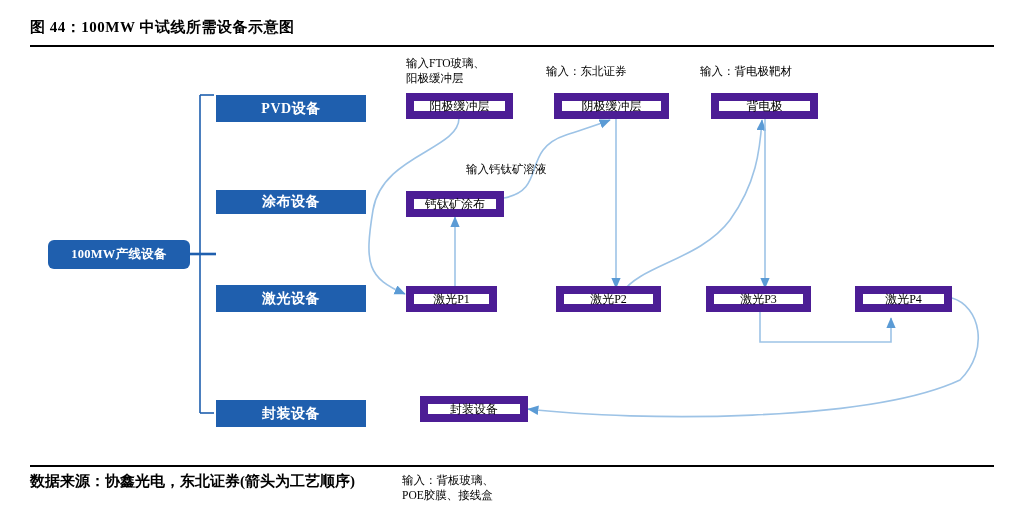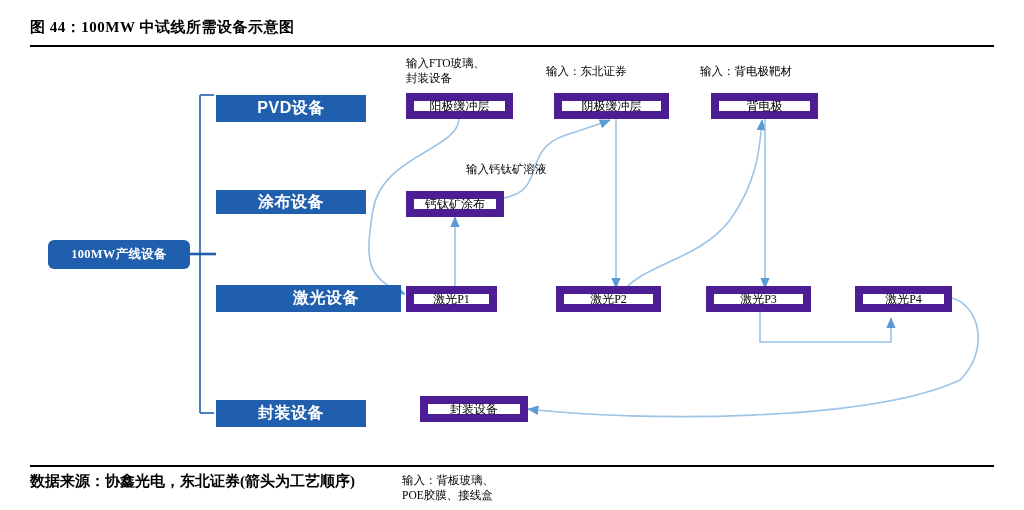--- a/index.html
+++ b/index.html
@@ -72,27 +72,27 @@
     top: 0;
     width: 1024px;
     height: 412px;
   }
 
   
   .cat-box {
     position: absolute;
     background: #1F5FAE;
     color: #ffffff;
-    font-size: 16px;
+    font-size: 14px;
     font-weight: bold;
     display: flex;
     align-items: center;
     justify-content: center;
     letter-spacing: 0.5px;
-    font-family: Liberation Sans, sans-serif;
+    font-family: Liberation Serif, serif;
     white-space: nowrap;
   }
   .root-box {
     position: absolute;
     background: #1F5FAE;
     color: #ffffff;
     font-size: 12.5px;
     font-weight: bold;
     display: flex;
     align-items: center;
@@ -171,21 +171,21 @@
         <path d="M952,248 C980,256 990,300 960,330 C870,372 640,372 528,359" marker-end="url(#arrowhead)"></path>
       </g>
     </svg>
 
     <div class="root-box" style="left:48px; top:190px; width:142px; height:29px;">100MW产线设备</div>
 
     <div class="cat-box" style="left:216px; top:45px; width:150px; height:27px;">PVD设备</div>
 
     <div class="cat-box" style="left:216px; top:140px; width:150px; height:24px;">涂布设备</div>
 
-    <div class="cat-box" style="left:216px; top:235px; width:150px; height:27px;padding-left:35px;">激光设备</div>
+    <div class="cat-box" style="left:216px; top:235px; width:150px; height:27px;">激光设备</div>
 
     <div class="cat-box" style="left:216px; top:350px; width:150px; height:27px;">封装设备</div>
 
     <div class="proc-box" style="left:406px; top:43px; width:107px; height:26px;">阳极缓冲层</div>
 
     <div class="proc-box" style="left:554px; top:43px; width:115px; height:26px;">阴极缓冲层</div>
 
     <div class="proc-box" style="left:711px; top:43px; width:107px; height:26px;">背电极</div>
 
     <div class="proc-box" style="left:406px; top:141px; width:98px; height:26px;">钙钛矿涂布</div>
@@ -194,21 +194,21 @@
 
     <div class="proc-box" style="left:556px; top:236px; width:105px; height:26px;">激光P2</div>
 
     <div class="proc-box" style="left:706px; top:236px; width:105px; height:26px;">激光P3</div>
 
     <div class="proc-box" style="left:855px; top:236px; width:97px; height:26px;">激光P4</div>
 
     <div class="proc-box" style="left:420px; top:346px; width:108px; height:26px;">封装设备</div>
 
     <div class="note" style="left:406px; top:6px;">输入FTO玻璃、
-封装设备</div>
+阳极缓冲层</div>
 
     <div class="note" style="left:546px; top:14px;">输入：东北证券</div>
 
     <div class="note" style="left:700px; top:14px;">输入：背电极靶材</div>
 
     <div class="note" style="left:466px; top:112px;">输入钙钛矿溶液</div>
 
     <div class="note" style="left:402px; top:378px;margin-top:45px;">输入：背板玻璃、
 POE胶膜、接线盒</div>
 

